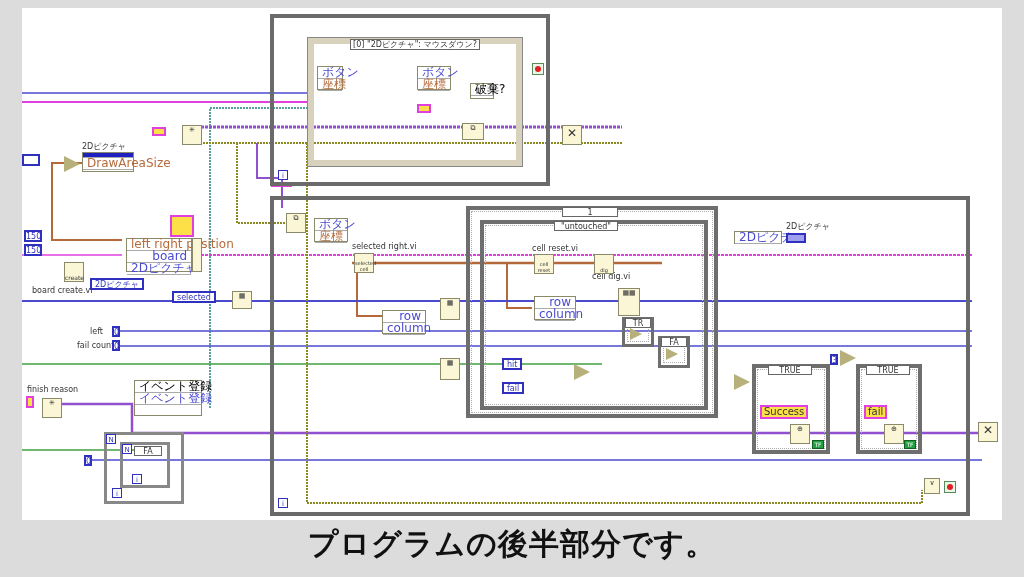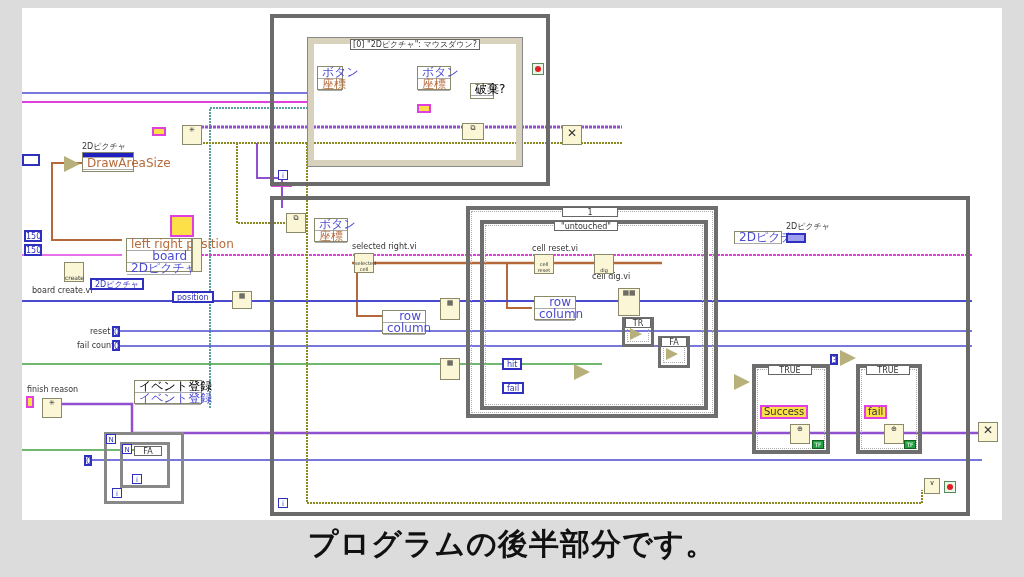--- a/index.html
+++ b/index.html
@@ -103,30 +103,30 @@
     <div class="row blue">board</div>
     <div class="row blue">2Dピクチャ</div>
   </div>
   <div class="node" style="left:170px;top:230px;width:10px;height:34px;"></div>
   <div class="pinkc" style="left:148px;top:207px;width:24px;height:22px;"></div>
   <div class="node" style="left:42px;top:254px;width:20px;height:20px;">
       <span style="position:absolute;bottom:0;left:0;width:100%;font-size:6px;">create</span>
     </div>
   <div class="lbl" style="left:10px;top:278px;">board create.vi</div>
   <div class="enum" style="left:68px;top:270px;height:12px;">2Dピクチャ</div>
-  <div class="enum" style="left:150px;top:283px;height:12px;">position</div>
+  <div class="enum" style="left:150px;top:283px;height:12px;">selected</div>
   <div class="node" style="left:210px;top:283px;width:20px;height:18px;">▦</div>
-  <div class="lbl" style="left:68px;top:319px;">reset</div>
+  <div class="lbl" style="left:68px;top:319px;">left</div>
   <div class="ctrl" style="left:90px;top:318px;width:8px;height:11px;">0</div>
   <div class="lbl" style="left:55px;top:333px;">fail count</div>
   <div class="ctrl" style="left:90px;top:332px;width:8px;height:11px;">0</div>
   <div class="lbl" style="left:5px;top:377px;">finish reason</div>
   <div class="pinkc" style="left:4px;top:388px;width:8px;height:12px;"></div>
   <div class="node" style="left:20px;top:390px;width:20px;height:20px;">✳</div>
-  <div class="bundle" style="left:112px;top:372px;width:68px;height:24px;">
+  <div class="bundle" style="left:112px;top:372px;width:68px;height:36px;">
     <div class="row">イベント登録</div>
     <div class="row blue">イベント登録</div>
   </div>
   <div class="frame" style="left:82px;top:424px;width:80px;height:72px;border-width:3px;border-color:#888;"></div>
   <div class="frame" style="left:98px;top:434px;width:50px;height:46px;border-width:3px;border-color:#888;"></div>
   <div class="iter" style="left:84px;top:426px;">N</div>
   <div class="iter" style="left:100px;top:436px;">N</div>
   <div class="selector" style="left:112px;top:438px;width:28px;height:10px;">FA</div>
   <div class="ctrl" style="left:62px;top:447px;width:8px;height:11px;">0</div>
   <div class="iter" style="left:110px;top:466px;">i</div>

